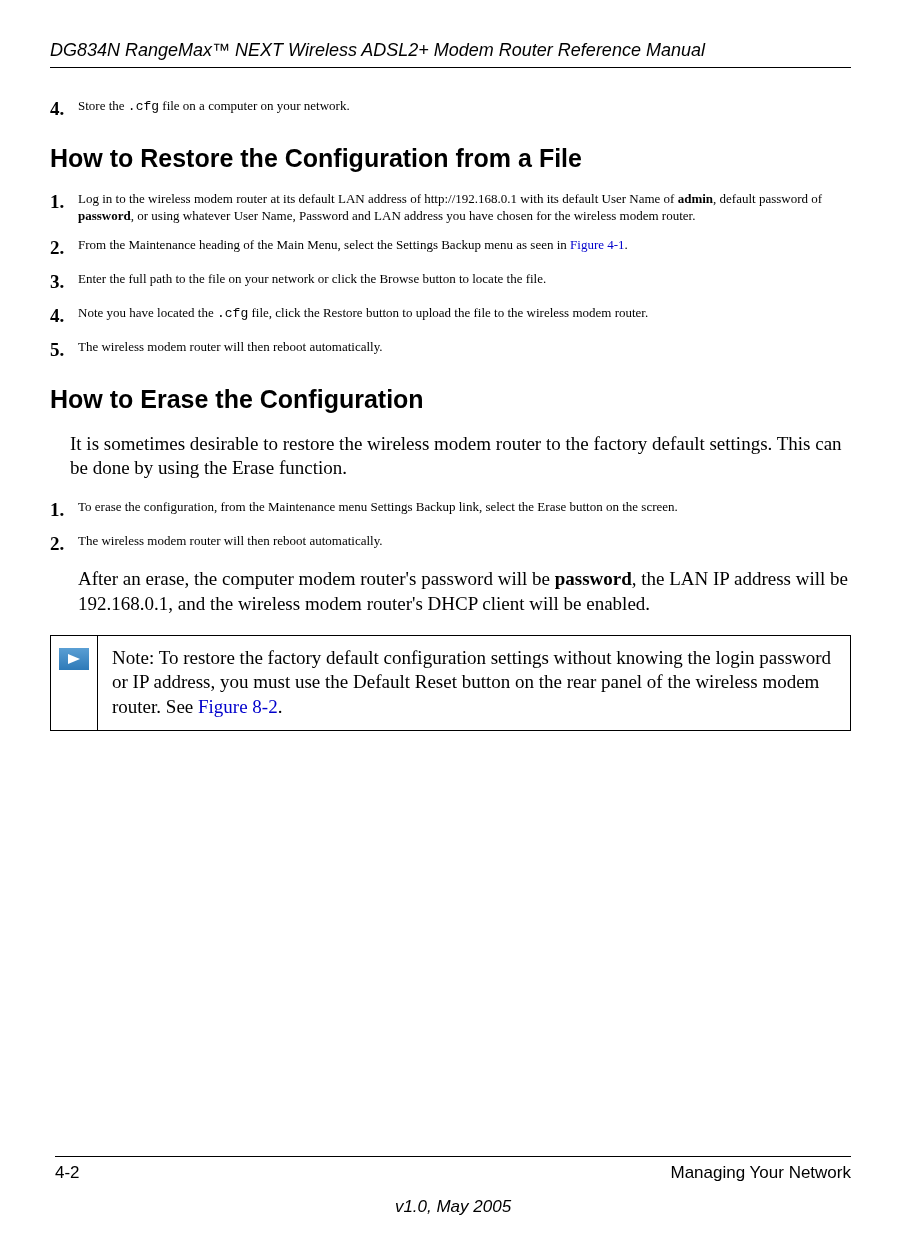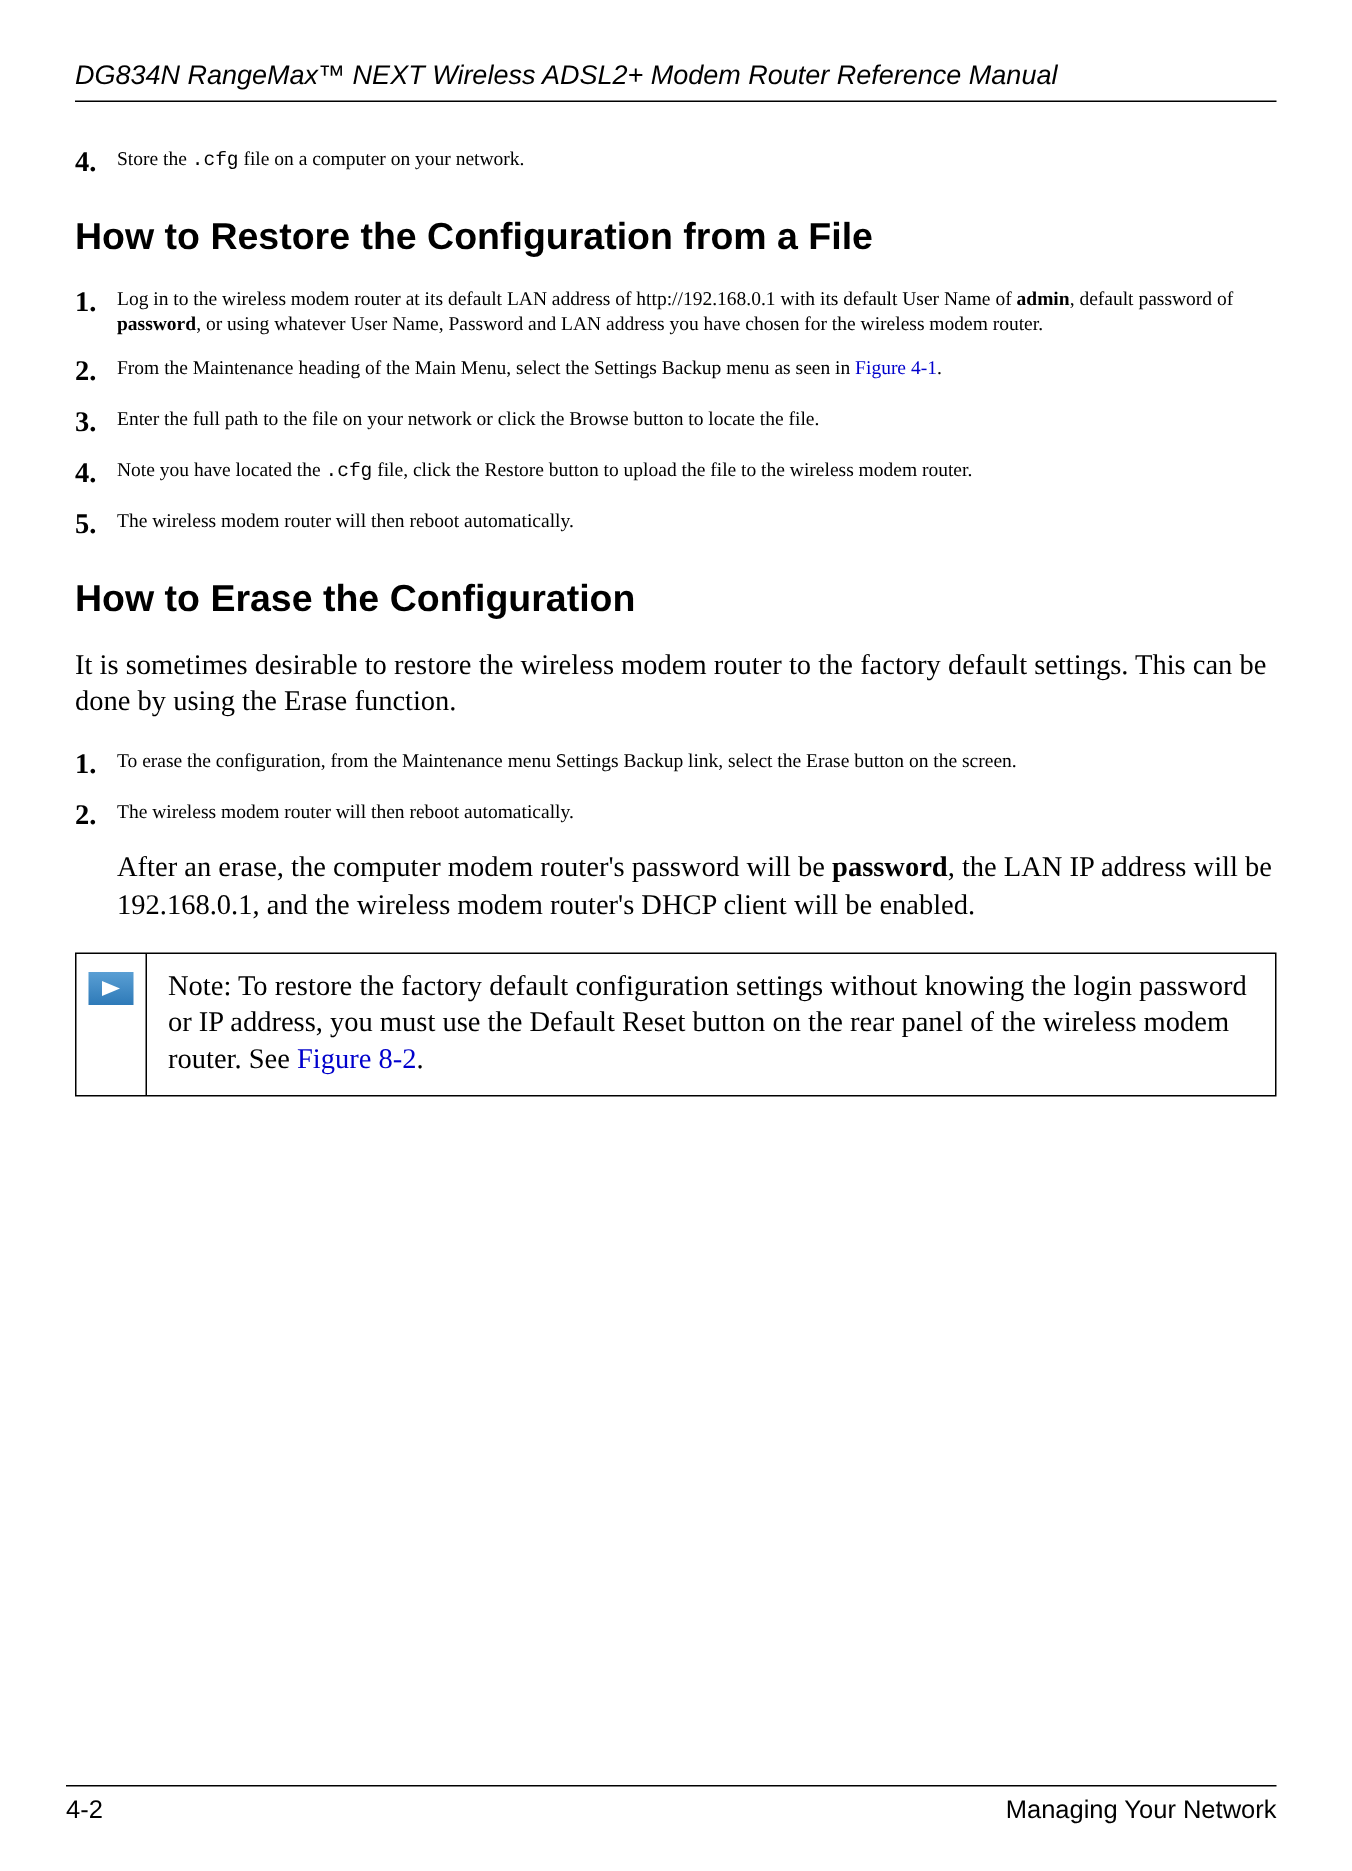--- a/index.html
+++ b/index.html
@@ -23,20 +23,21 @@
       margin-bottom: 6px;
     }
     .header-line {
       border-top: 1px solid #000;
       margin-bottom: 30px;
     }
     .body-text {
       font-size: 19px;
       line-height: 1.3;
       margin-bottom: 18px;
+      margin-left: 20px;
     }
     .list-item {
       display: flex;
       margin-bottom: 12px;
     }
     .list-number {
       font-weight: bold;
       min-width: 28px;
       font-size: 19px;
     }
@@ -98,21 +99,21 @@
       padding: 10px 14px;
       font-size: 19px;
       line-height: 1.3;
     }
     .note-label {
       font-weight: normal;
     }
     .footer {
       position: absolute;
       bottom: 30px;
-      left: 44px;
+      left: 55px;
       right: 50px;
     }
     .footer-line {
       border-top: 1px solid #000;
       margin-bottom: 6px;
     }
     .footer-row {
       display: flex;
       justify-content: space-between;
       font-size: 17px;
@@ -205,13 +206,14 @@
     <span class="note-label">Note:</span><span> To restore the factory default configuration settings without knowing the login password or IP address, you must use the Default Reset button on the rear panel of the wireless modem router. See </span><span class="link">Figure 8-2</span><span>.</span>
   </div>
 </div>
 
 <div class="footer">
   <div class="footer-line"></div>
   <div class="footer-row">
     <span>4-2</span>
     <span>Managing Your Network</span>
   </div>
+  <div class="footer-center">v1.0, May 2005</div>
 </div>
 
 </body></html>

